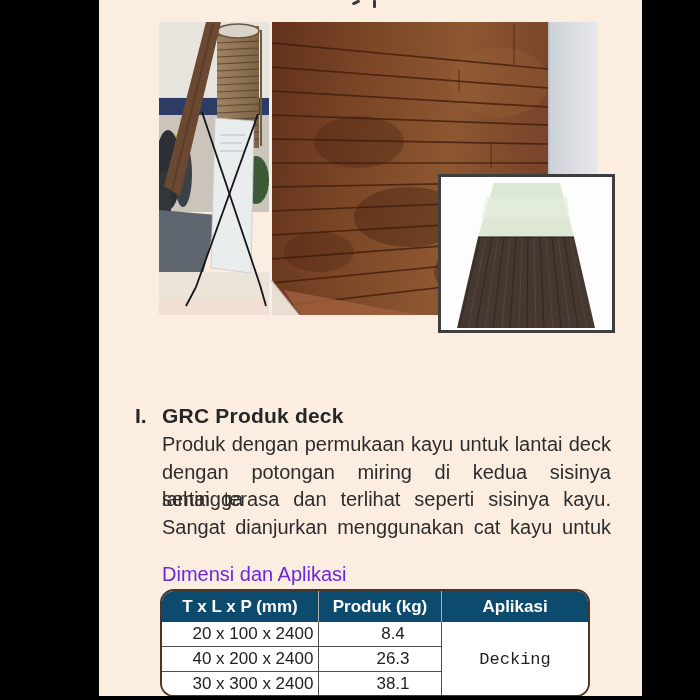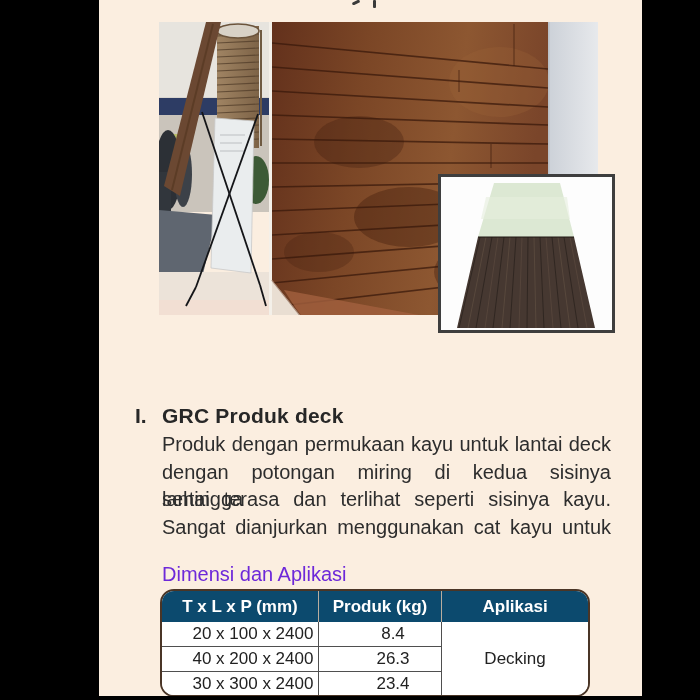--- a/index.html
+++ b/index.html
@@ -66,21 +66,21 @@
     background:#0c4a6e;color:#ffffff;font-weight:bold;font-size:17px;
     height:31px;text-align:center;padding:0;border:none;
   }
   #tablewrap th.sep{border-right:1.5px solid #b9ad9f;}
   #tablewrap td{
     font-size:17px;color:#222;text-align:center;height:24px;padding:0;
     background:#fff;border:none;
   }
   #tablewrap td.sep{border-right:1.6px solid #4f4f4f;padding-left:26px;}
   #tablewrap tbody tr + tr td{border-top:1.6px solid #4f4f4f;}
-  #tablewrap td.app{vertical-align:middle;}
+  #tablewrap td.app{vertical-align:middle;font-family:Liberation Mono, monospace;}
 </style>
 </head>
 <body>
 
 <div id="stage">
 
   <div id="page">
 
     <div id="mark1" class="topmark"></div>
     <div id="mark2" class="topmark"></div>
@@ -264,21 +264,21 @@
             <td class="sep">20 x 100 x 2400</td>
             <td class="sep">8.4</td>
             <td class="app" rowspan="3">Decking</td>
           </tr>
           <tr>
             <td class="sep">40 x 200 x 2400</td>
             <td class="sep">26.3</td>
           </tr>
           <tr>
             <td class="sep">30 x 300 x 2400</td>
-            <td class="sep">23.4</td>
+            <td class="sep">38.1</td>
           </tr>
         </tbody>
       </table>
     </div>
 
   </div>
 
   <div id="bar-left" class="bar"></div>
   <div id="bar-right" class="bar"></div>
   <div id="bar-bottom" class="bar"></div>

